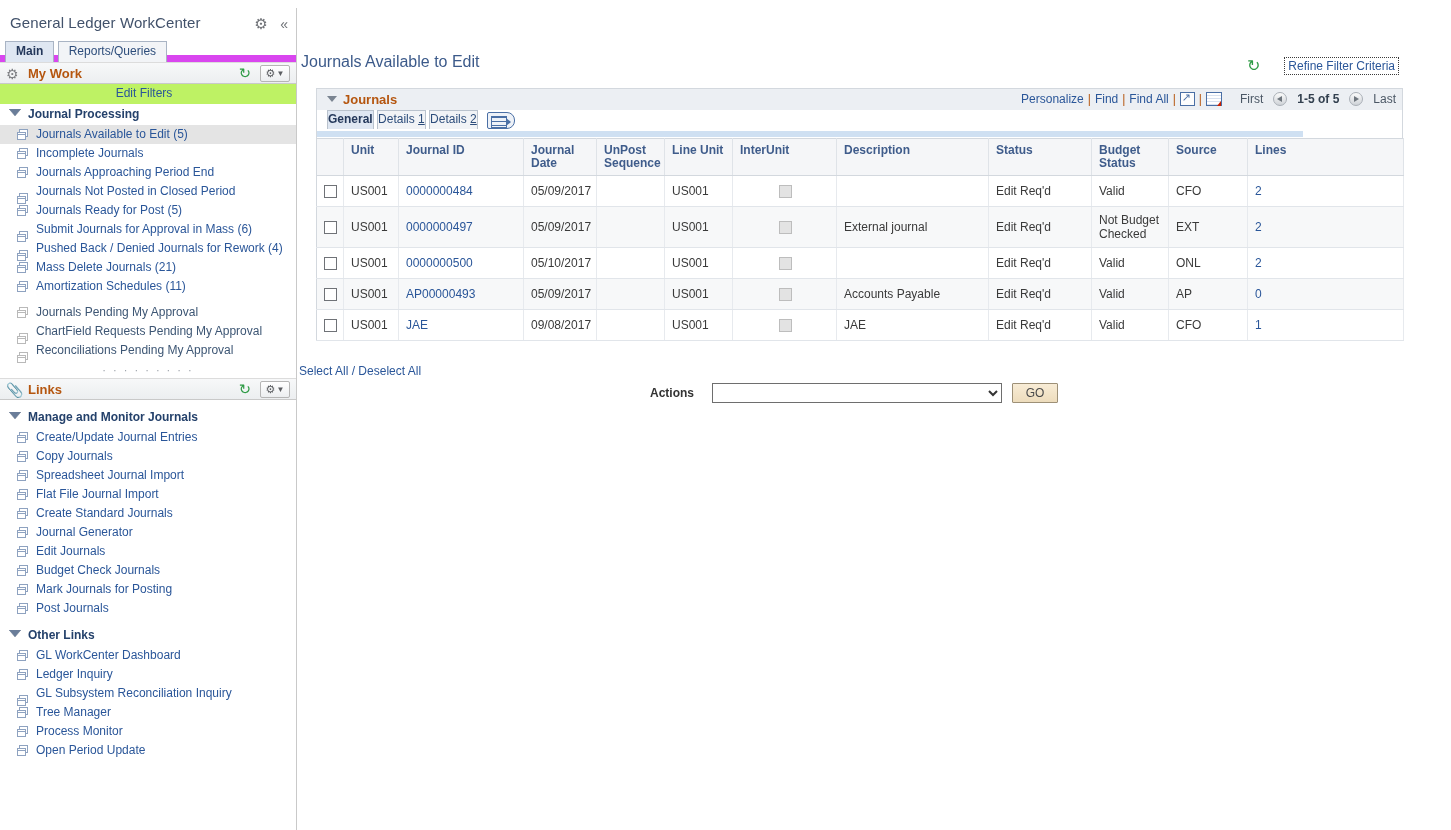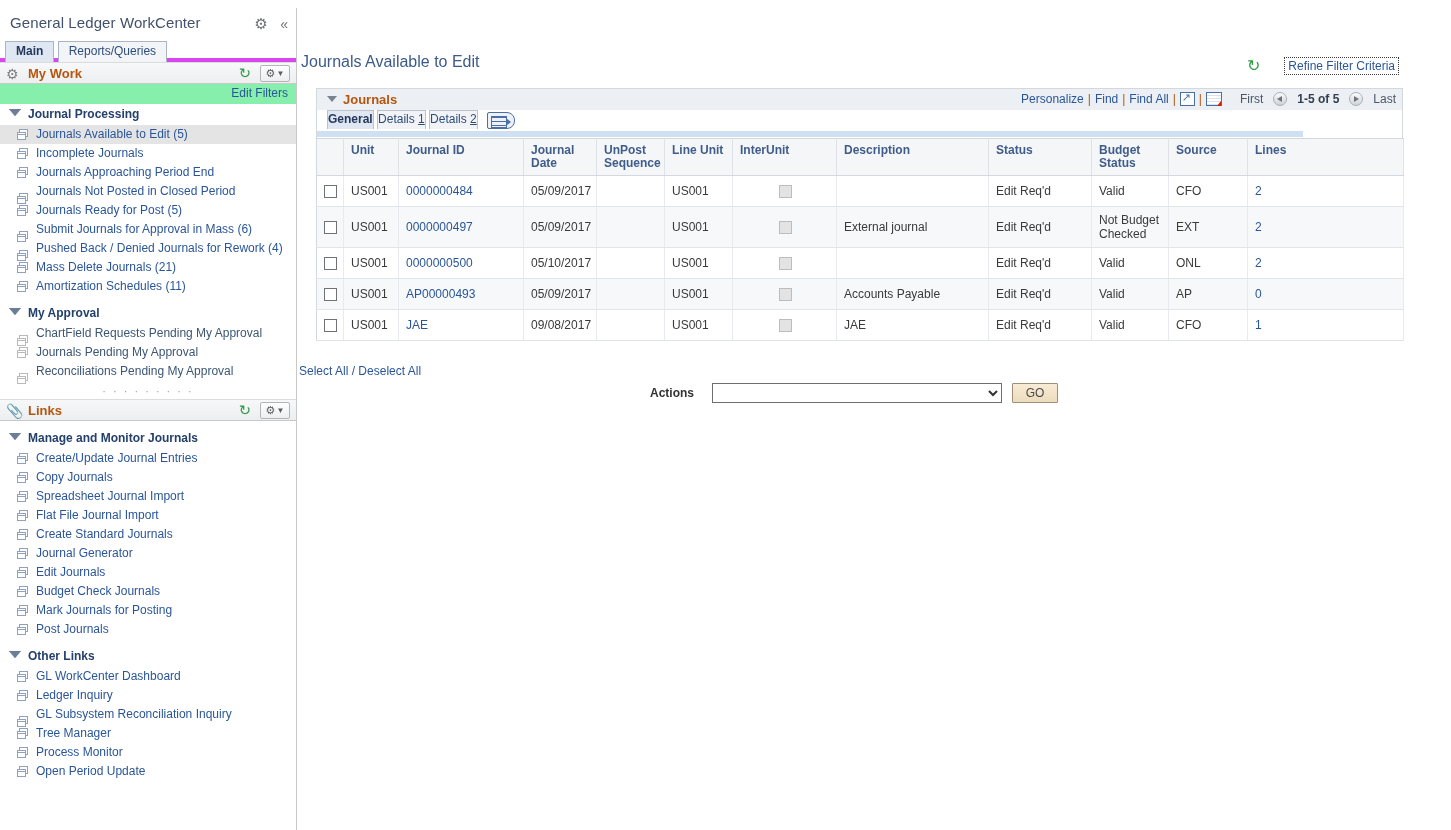--- a/index.html
+++ b/index.html
@@ -49,21 +49,21 @@
   }
   .ico-collapse {
     font-size: 14px; color: #6f7277; line-height: 14px;
   }
 
   
   .tabstrip {
     position: relative;
     height: 21px;
     padding-left: 5px;
-    border-bottom: 4px solid #d946ef;
+    border-bottom: 7px solid #d946ef;
     background: #ffffff;
   }
   .tab {
     display: inline-block;
     height: 21px;
     line-height: 19px;
     padding: 0 10px;
     border: 1px solid #a9b4c4;
     border-bottom: none;
     font-size: 12px;
@@ -113,24 +113,24 @@
     border: 1px solid #b5b5b5;
     background: linear-gradient(to bottom,#ffffff 0%,#eceef0 100%);
     border-radius: 2px;
     font-size: 9px; color: #5b5d61;
   }
   .btn-gear-drop .g1 { font-size: 11px; line-height: 11px; }
   .btn-gear-drop .g2 { font-size: 8px; line-height: 11px; }
 
   .edit-filters-row {
     height: 20px;
-    text-align: right;
+    text-align: center;
     padding-right: 8px;
     padding-top: 2px;
-    background: #86efac;
+    background: #bef264;
   }
   a.lnk {
     color: #2a5699;
     text-decoration: none;
     cursor: pointer;
   }
 
   
   .nav-section { padding: 0; }
   .sec-head {
@@ -554,40 +554,36 @@
               <line x1="0.5" y1="5.5" x2="8.5" y2="5.5" stroke="#8ea2c0"></line>
             </svg>
           <a>Amortization Schedules (11)</a>
         </li>
       </ul>
     </div>
 
     <div class="sec-gap"></div>
 
     <div class="nav-section">
-      <div class="sec-head">
-        <span class="caret"></span>
-        <span>My Approval</span>
-      </div>
       <ul class="nav-list">
+        <li class="nav-item plain">
+          <svg class="li-ico" viewBox="0 0 11 11">
+              <rect x="2.5" y="0.5" width="8" height="7" fill="#fff" stroke="#b9b9b9"></rect>
+              <rect x="0.5" y="3.5" width="8" height="7" fill="#fff" stroke="#b9b9b9"></rect>
+              <line x1="0.5" y1="5.5" x2="8.5" y2="5.5" stroke="#b9b9b9"></line>
+            </svg>
+          <a>Journals Pending My Approval</a>
+        </li>
         <li class="nav-item plain">
           <svg class="li-ico" viewBox="0 0 11 11" style="top:11px">
               <rect x="2.5" y="0.5" width="8" height="7" fill="#fff" stroke="#b9b9b9"></rect>
               <rect x="0.5" y="3.5" width="8" height="7" fill="#fff" stroke="#b9b9b9"></rect>
               <line x1="0.5" y1="5.5" x2="8.5" y2="5.5" stroke="#b9b9b9"></line>
             </svg>
           <a>ChartField Requests Pending My Approval</a>
-        </li>
-        <li class="nav-item plain">
-          <svg class="li-ico" viewBox="0 0 11 11">
-              <rect x="2.5" y="0.5" width="8" height="7" fill="#fff" stroke="#b9b9b9"></rect>
-              <rect x="0.5" y="3.5" width="8" height="7" fill="#fff" stroke="#b9b9b9"></rect>
-              <line x1="0.5" y1="5.5" x2="8.5" y2="5.5" stroke="#b9b9b9"></line>
-            </svg>
-          <a>Journals Pending My Approval</a>
         </li>
         <li class="nav-item plain">
           <svg class="li-ico" viewBox="0 0 11 11" style="top:11px">
               <rect x="2.5" y="0.5" width="8" height="7" fill="#fff" stroke="#b9b9b9"></rect>
               <rect x="0.5" y="3.5" width="8" height="7" fill="#fff" stroke="#b9b9b9"></rect>
               <line x1="0.5" y1="5.5" x2="8.5" y2="5.5" stroke="#b9b9b9"></line>
             </svg>
           <a>Reconciliations Pending My Approval</a>
         </li>
       </ul>

